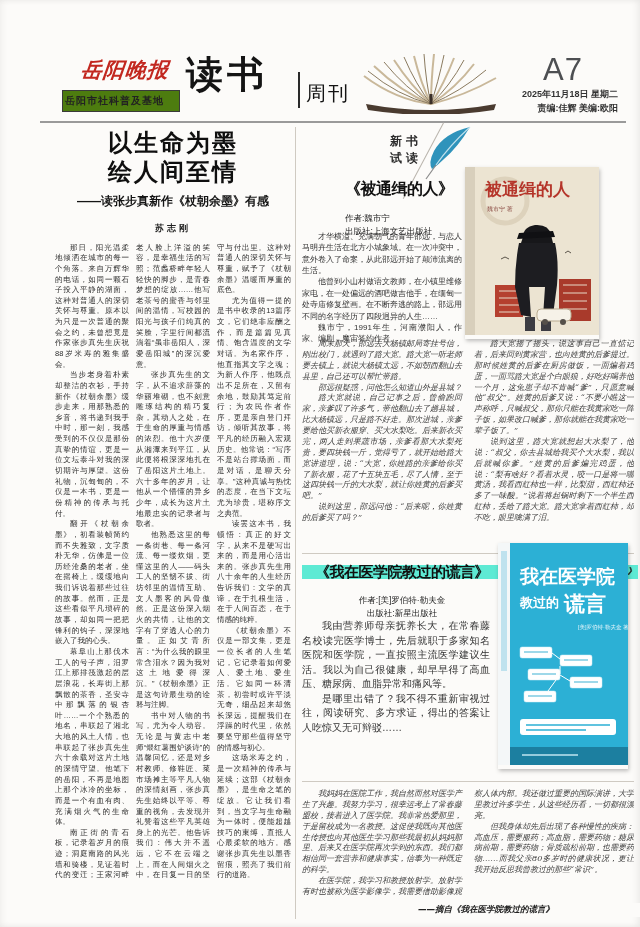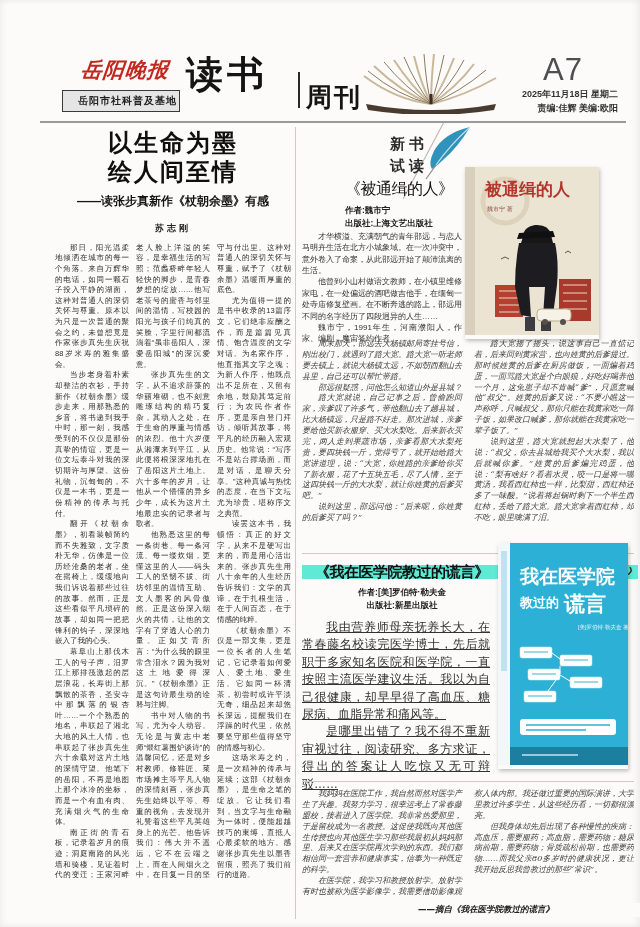--- a/index.html
+++ b/index.html
@@ -6,25 +6,25 @@
   .page{position:relative;width:640px;height:927px;margin:0 auto;background:#fcfbf9;
         font-family:"Liberation Sans",sans-serif;color:#2d2d2d;overflow:hidden;
         box-shadow:inset -3px 0 6px rgba(0,0,0,.06), inset 3px 0 6px rgba(0,0,0,.04);}
   .abs{position:absolute;}
 
   
   .brand{left:70px;top:56px;width:110px;text-align:center;color:#c2271f;
          font-family:"DejaVu Serif",serif;font-weight:bold;font-style:italic;
          font-size:21px;letter-spacing:1px;transform:skewX(-6deg);}
   .orgbox{left:62px;top:90px;width:112px;border:1.2px solid #3a3a3a;padding:3px 2px;
-          font-size:10px;font-weight:bold;text-align:right;letter-spacing:1px;color:#222;background:#e5e5e5;}
+          font-size:10px;font-weight:bold;text-align:left;letter-spacing:1px;color:#222;background:#4d7c0f;}
   .secttl{left:186px;top:56px;font-size:37px;font-weight:900;color:#141414;
           font-family:"DejaVu Serif",serif;letter-spacing:4px;line-height:1;}
   .sectdiv{left:298px;top:72px;width:1.5px;height:36px;background:#2a2a2a;}
-  .weekly{left:306px;top:80px;font-size:26px;font-weight:700;color:#141414;letter-spacing:2px;
+  .weekly{left:306px;top:80px;font-size:20px;font-weight:400;color:#141414;letter-spacing:2px;
           font-family:"DejaVu Serif",serif;}
   .pageno{left:543px;top:52px;font-size:31px;color:#4d4f52;font-weight:normal;letter-spacing:1px;text-align:center;}
   .dateblk{left:420px;top:88px;width:198px;text-align:right;font-size:9px;font-weight:bold;
            color:#333;line-height:1.5;}
   .hdrule{left:40px;top:121px;width:586px;height:1.5px;background:#9a9a9a;}
   .bookimg{left:356px;top:54px;}
 
   
   .article{left:55px;top:127px;width:236px;height:792px;}
   .headline{font-size:24px;font-weight:900;color:#0f0f0f;text-align:center;line-height:1.2;
@@ -32,47 +32,47 @@
   .subtitle{font-size:12px;font-weight:bold;color:#151515;text-align:center;margin-top:6px;}
   .byline{font-size:9px;font-weight:bold;color:#222;text-align:center;margin-top:12px;letter-spacing:3px;}
   .abody{margin-top:8px;height:688px;overflow:hidden;column-count:3;column-gap:7px;
          font-size:7.5px;line-height:1.42;text-align:justify;color:#2e2e2e;}
   .abody p{margin:0;text-indent:2em;}
 
   .vrule{left:295px;top:127px;width:1px;height:792px;background:#cfcac2;}
 
   
   .panel{left:302px;top:127px;width:332px;height:792px;}
-  .badge{position:absolute;left:88px;top:6px;font-size:15px;font-weight:900;color:#2b2b2b;
+  .badge{position:absolute;left:88px;top:6px;font-size:12px;font-weight:900;color:#2b2b2b;
          letter-spacing:4px;line-height:1.45;}
   .diag{position:absolute;left:142px;top:-4px;width:86px;height:1px;background:#b9b4ac;
         transform:rotate(118deg);transform-origin:left top;}
   .feather{position:absolute;left:122px;top:-2px;}
 
   .b1head{position:absolute;left:43px;top:52px;width:130px;}
-  .btitle{font-size:16px;font-weight:400;color:#111;letter-spacing:-0.5px;margin:0;}
-  .bmeta{font-size:8.5px;font-weight:bold;color:#222;line-height:1.55;margin-top:4px;}
+  .btitle{font-size:16px;font-weight:700;color:#111;letter-spacing:-0.5px;margin:0;}
+  .bmeta{font-size:8.5px;font-weight:normal;color:#222;line-height:1.55;margin-top:12px;}
   .b1intro{position:absolute;left:0px;top:104px;width:160px;font-size:8px;line-height:1.42;
            text-align:justify;color:#333;}
   .b1intro p{margin:0;text-indent:2em;}
   .cover1{position:absolute;left:163px;top:40px;box-shadow:1px 2px 4px rgba(0,0,0,.25);text-align:center;}
   .cover2{position:absolute;left:196px;top:416px;box-shadow:1px 2px 4px rgba(0,0,0,.25);}
 
   .kai{font-family:"DejaVu Serif",serif;font-style:italic;color:#3c3c3c;}
   .excerpt1{position:absolute;left:0;top:212px;width:332px;height:206px;overflow:hidden;
             column-count:2;column-gap:12px;font-size:8px;line-height:1.36;text-align:justify;}
   .excerpt1 p,.excerpt2 p{margin:0;text-indent:2em;}
   .src1{position:absolute;left:0;top:402px;width:332px;text-align:right;font-size:8.5px;
         font-weight:bold;color:#222;background:#5eead4;padding:1px 2px;margin-top:36px;}
   .div1{position:absolute;left:0;top:426px;width:332px;height:1px;background:#cfcac2;}
 
   .b2head{position:absolute;left:0px;top:436px;width:200px;text-align:center;}
   .b2title{font-size:15px;font-weight:900;color:#111;margin:0;letter-spacing:-0.5px;}
-  .b2intro{position:absolute;left:0px;top:492px;width:188px;font-size:12px;line-height:1.45;
-           text-align:justify;color:#333;text-decoration:underline;}
+  .b2intro{position:absolute;left:0px;top:492px;width:188px;font-size:10px;line-height:1.45;
+           text-align:justify;color:#333;}
   .b2intro p{margin:0;text-indent:2em;}
   .div2{position:absolute;left:0;top:654px;width:332px;height:1px;background:#cfcac2;}
 
   .excerpt2{position:absolute;left:0;top:662px;width:332px;height:128px;overflow:hidden;
             column-count:2;column-gap:12px;font-size:8px;line-height:1.36;text-align:justify;}
   .src2{position:absolute;left:16px;top:776px;width:332px;text-align:center;font-size:8.5px;
         font-weight:bold;color:#222;background:#fcfbf9;padding:1px 2px;}
 </style>
 </head>
 <body>

